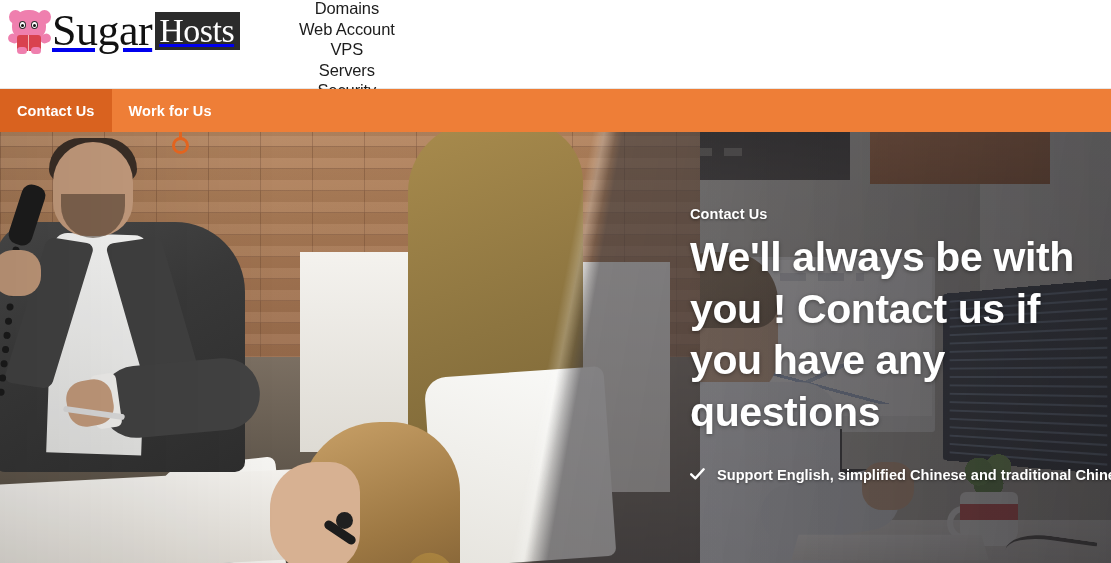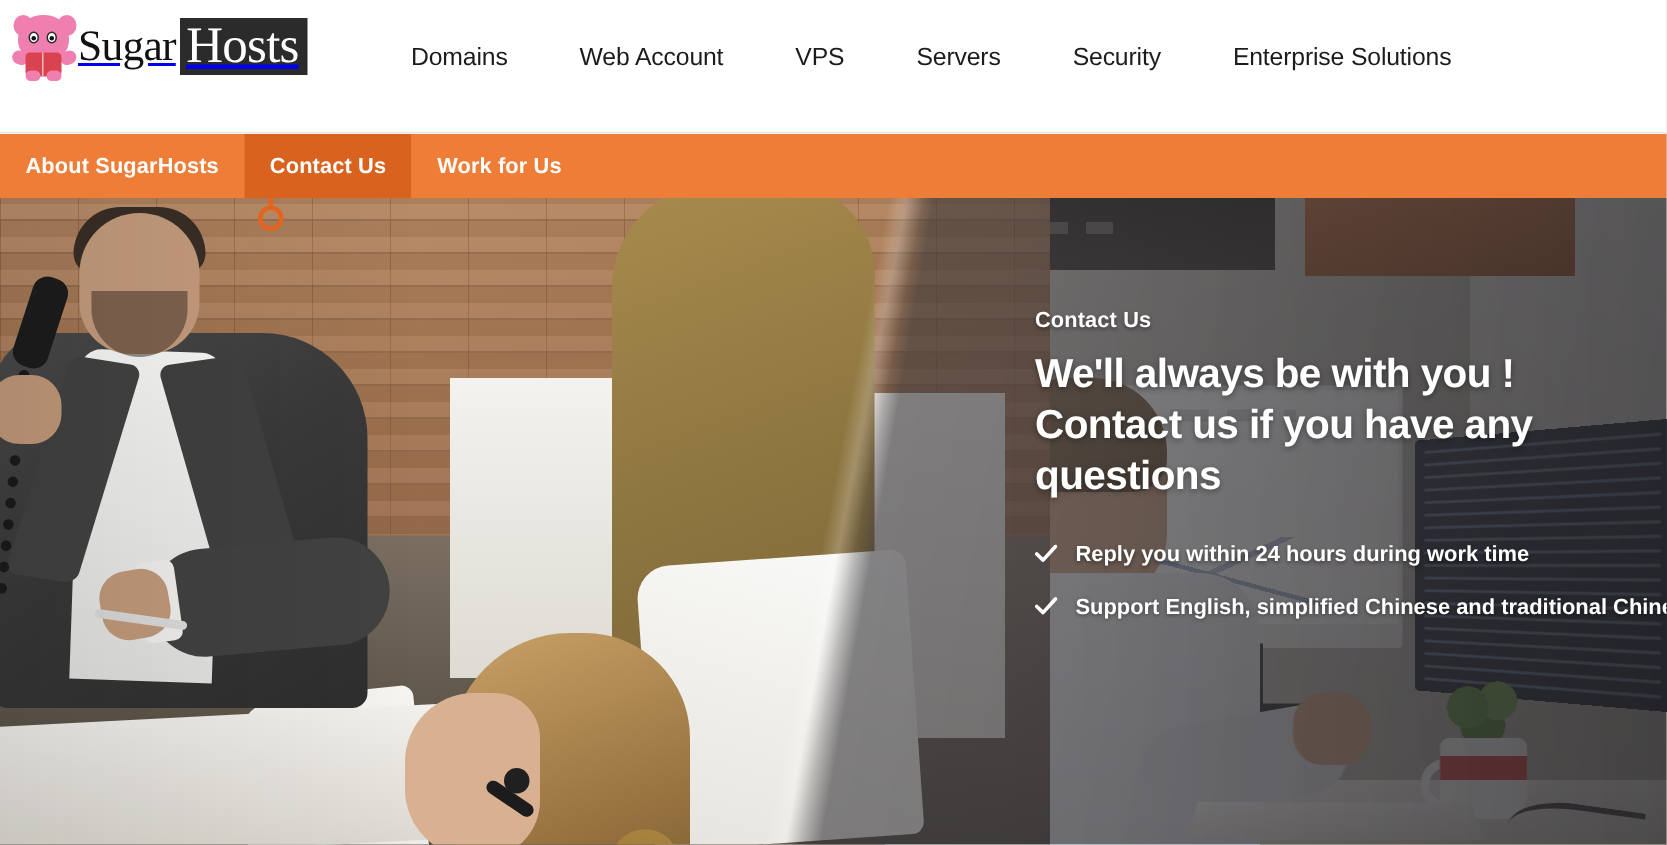--- a/index.html
+++ b/index.html
@@ -68,33 +68,33 @@
     position: absolute; top: 39px; width: 10px; height: 7px;
     background: #ef7fae; border-radius: 4px;
   }
   .mascot-foot-l { left: 9px; }
   .mascot-foot-r { left: 23px; }
 
   .logo-text { display: flex; align-items: stretch; height: 38px; margin-left: -4px; }
   .logo-sugar {
     background: #ffffff; color: #111111;
     font-family: "Liberation Serif", serif;
-    font-size: 29px; line-height: 38px;
+    font-size: 44px; line-height: 38px;
     padding: 0 3px 0 4px; letter-spacing: -0.5px;
   }
   .logo-hosts {
     background: #2b2b2b; color: #ffffff;
     font-family: "Liberation Serif", serif;
     font-size: 34px; line-height: 38px;
     padding: 0 6px 0 4px; letter-spacing: -0.5px;
   }
 
   .mainnav {
     position: absolute; left: 258px; top: 0; height: 76px;
-    display: flex; align-items: center; gap: 16px;
+    display: flex; align-items: center; gap: 4px; flex-direction: column;
   }
   .mainnav a {
     color: #1c1c1c; text-decoration: none;
     font-size: 16.5px; line-height: 1;
     padding: 0 16px; white-space: nowrap;
     letter-spacing: -0.1px;
   }
 
   .header-right {
     position: absolute; right: 8px; top: 0; height: 88px;
@@ -439,21 +439,21 @@
   
   .hero-content {
     position: absolute; left: 690px; top: 74px; width: 400px; z-index: 20;
   }
   .eyebrow {
     color: #ffffff; font-size: 14.5px; font-weight: bold;
     letter-spacing: 0.1px; margin-bottom: 10px;
     text-shadow: 0 1px 3px rgba(0,0,0,0.45);
   }
   .hero-title {
-    color: #ffffff; font-size: 27px; font-weight: bold;
+    color: #ffffff; font-size: 41px; font-weight: bold;
     line-height: 1.26; letter-spacing: -0.4px;
     text-shadow: 0 1px 4px rgba(0,0,0,0.40);
     margin-bottom: 28px;
   }
   .bullets { list-style: none; }
   .bullets li {
     display: flex; align-items: flex-start; gap: 12px;
     color: #ffffff; font-size: 14.6px; font-weight: bold;
     line-height: 1.2; margin-bottom: 17px;
     text-shadow: 0 1px 3px rgba(0,0,0,0.45);
@@ -491,21 +491,20 @@
     <a href="#">Web Account</a>
     <a href="#">VPS</a>
     <a href="#">Servers</a>
     <a href="#">Security</a>
     <a href="#">Enterprise Solutions</a>
   </nav>
 
 </div>
 
 <nav class="subnav">
-  <a href="#">About SugarHosts</a>
   <a href="#" class="active">Contact Us</a>
   <a href="#">Work for Us</a>
 </nav>
 
 <div class="pin">
   <span class="stem"></span>
   <span class="ring"></span>
 </div>
 
 <section class="hero">
@@ -591,25 +590,17 @@
   <div class="hero-content">
     <div class="eyebrow">Contact Us</div>
     <h1 class="hero-title">We'll always be with you ! Contact us if you have any questions</h1>
     <ul class="bullets">
       <li>
         <span class="tick">
           <svg width="15" height="13" viewBox="0 0 16 14">
               <path d="M1.2 6.8 L5.7 11.2 L14.6 1.4" stroke="#ffffff" stroke-width="2.6" fill="none" stroke-linecap="round" stroke-linejoin="round"></path>
             </svg>
         </span>
-        <span>Reply you within 24 hours during work time</span>
-      </li>
-      <li>
-        <span class="tick">
-          <svg width="15" height="13" viewBox="0 0 16 14">
-              <path d="M1.2 6.8 L5.7 11.2 L14.6 1.4" stroke="#ffffff" stroke-width="2.6" fill="none" stroke-linecap="round" stroke-linejoin="round"></path>
-            </svg>
-        </span>
         <span>Support English, simplified Chinese and traditional Chinese</span>
       </li>
     </ul>
   </div>
 </section>
 
 </body></html>

